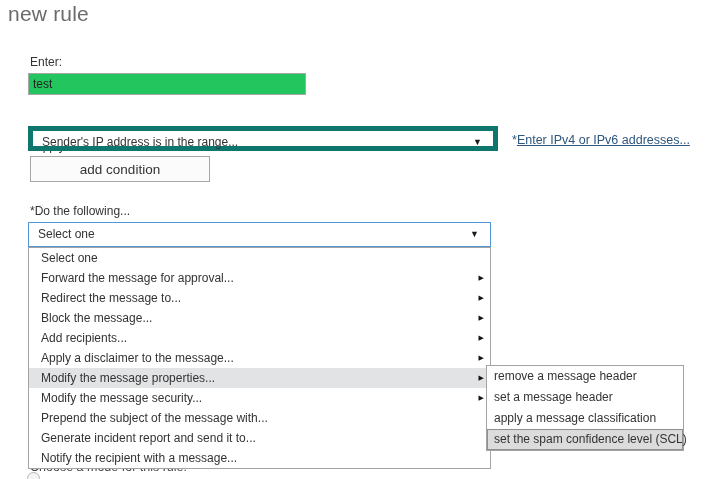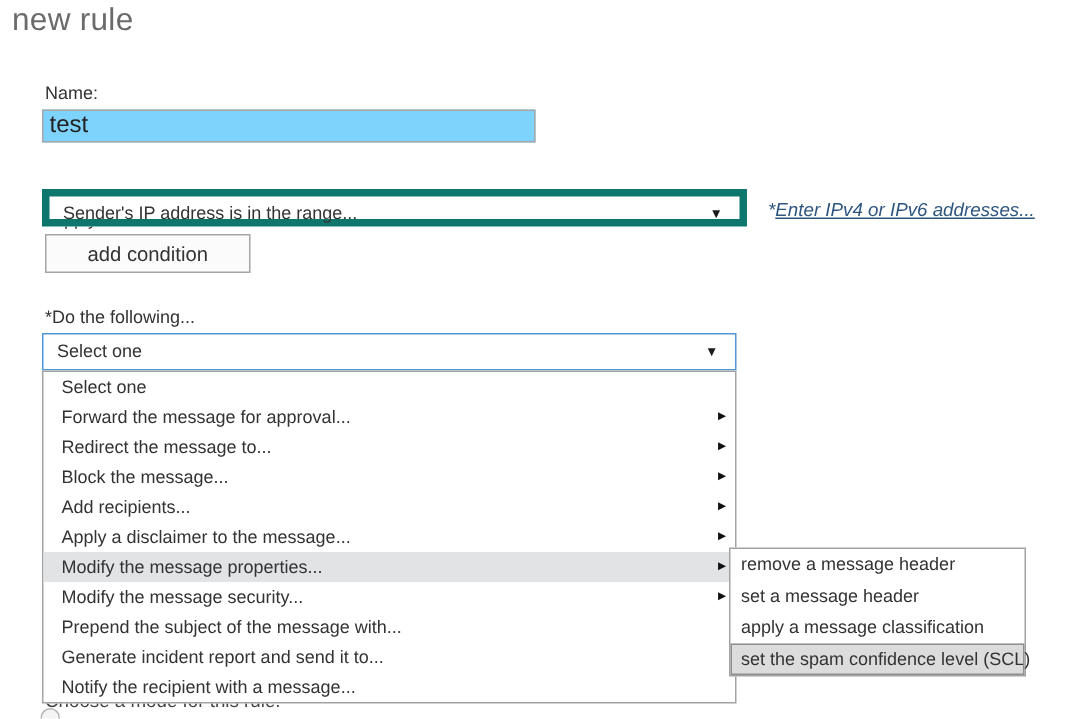--- a/index.html
+++ b/index.html
@@ -14,45 +14,45 @@
     position:absolute; left:8px; top:2px;
     font-size:21px; font-weight:normal; color:#6b6b6b; letter-spacing:.2px;
   }
 
   .lbl { position:absolute; font-size:12px; color:#333; }
   .lbl-name   { left:30px; top:55px; }
   .lbl-cond   { left:30px; top:108px;margin-top:31px; }
   .lbl-action { left:30px; top:204px; }
 
   .txt-input {
-    position:absolute; left:28px; top:73px; width:329px; height:22px;
+    position:absolute; left:28px; top:73px; width:278px; height:22px;
     border:1px solid #a6a6a6; font-family:"Liberation Sans",sans-serif;
-    font-size:16px; color:#222; padding:0 4px; outline:none; background:#7dd3fc;
+    font-size:12px; color:#222; padding:0 4px; outline:none; background:#22c55e;
   }
 
   .select {
     position:absolute; height:25px; background:#fff;
     border:5px solid #0f766e; font-size:12px; color:#333;
     line-height:23px; padding-left:9px; cursor:default;
   }
   .select-cond   { left:28px; top:126px; width:470px; }
   .select-action { left:28px; top:222px; width:463px; border:1px solid #4f97d9; }
   .dd-arrow {
     position:absolute; right:11px; top:0; height:100%;
     font-size:9px; color:#1a1a1a; line-height:23px;
   }
 
   .link {
     position:absolute; left:512px; top:133px; font-size:12.5px;
-    color:#2e567e; cursor:pointer; text-decoration:none; white-space:nowrap;font-style:italic;
+    color:#2e567e; cursor:pointer; text-decoration:none; white-space:nowrap;
   }
   .link .u { text-decoration:underline; }
 
   .btn {
-    position:absolute; left:30px; top:156px; width:137px; height:26px;
+    position:absolute; left:30px; top:156px; width:180px; height:26px;
     background:#fbfbfb; border:1px solid #a6a6a6; color:#333;
     font-family:"Liberation Sans",sans-serif; font-size:13.5px; cursor:pointer;
   }
 
   .menu {
     position:absolute; left:28px; top:247px; width:463px;
     background:#fff; border:1px solid #a3a3a3; z-index:5;
   }
   .menu-item {
     position:relative; height:20px; line-height:20px;
@@ -87,21 +87,21 @@
     border:1px solid #b5b5b5; border-radius:50%; background:#f4f4f4; z-index:1;
   }
 </style>
 </head>
 <body>
 
 <div class="canvas">
 
   <div class="page-title">new rule</div>
 
-  <div class="lbl lbl-name">Name:</div>
+  <div class="lbl lbl-name">Enter:</div>
   <input class="txt-input" type="text" value="test" style="">
 
   <div class="lbl lbl-cond">*Apply this rule if...</div>
   <div class="select select-cond">
     <span>Sender's IP address is in the range...</span>
     <span class="dd-arrow">▼</span>
   </div>
 
   <a class="link"><span>*</span><span class="u">Enter IPv4 or IPv6 addresses...</span></a>
 

